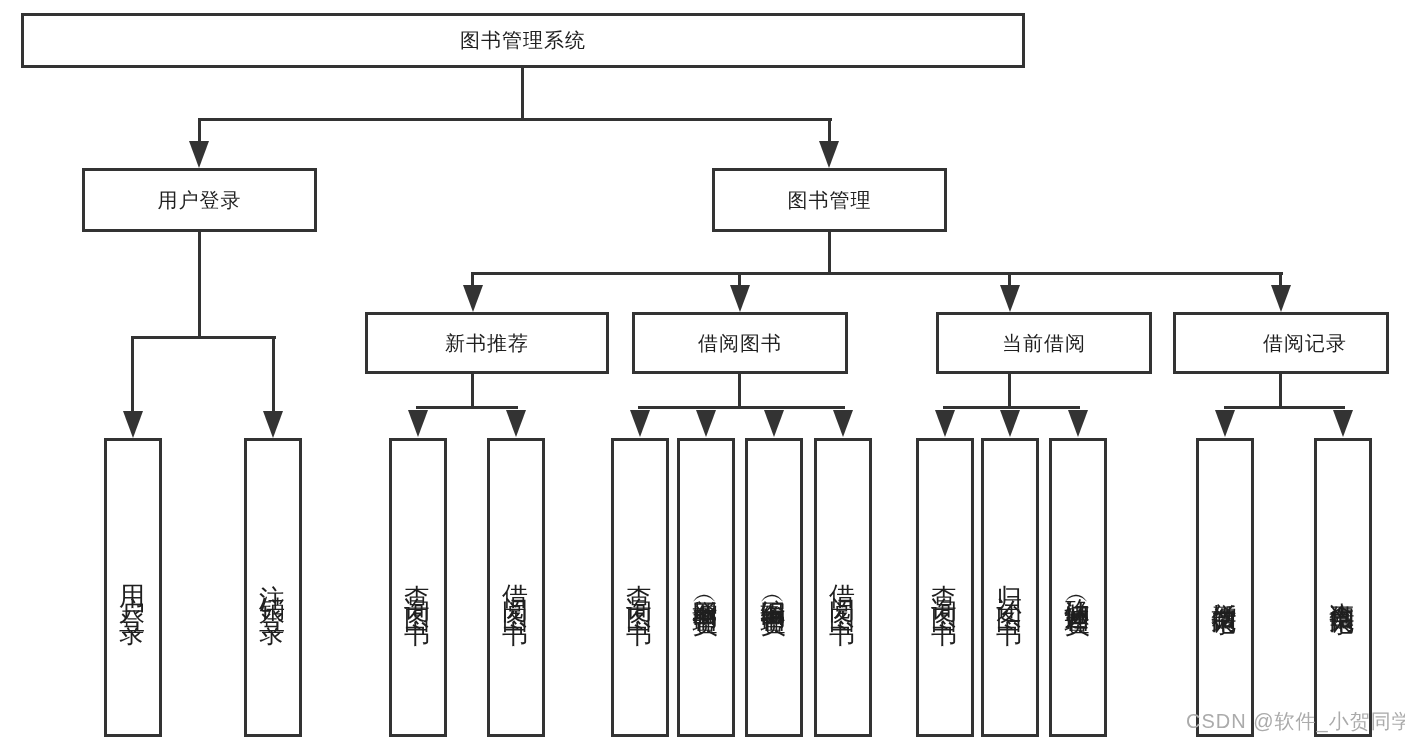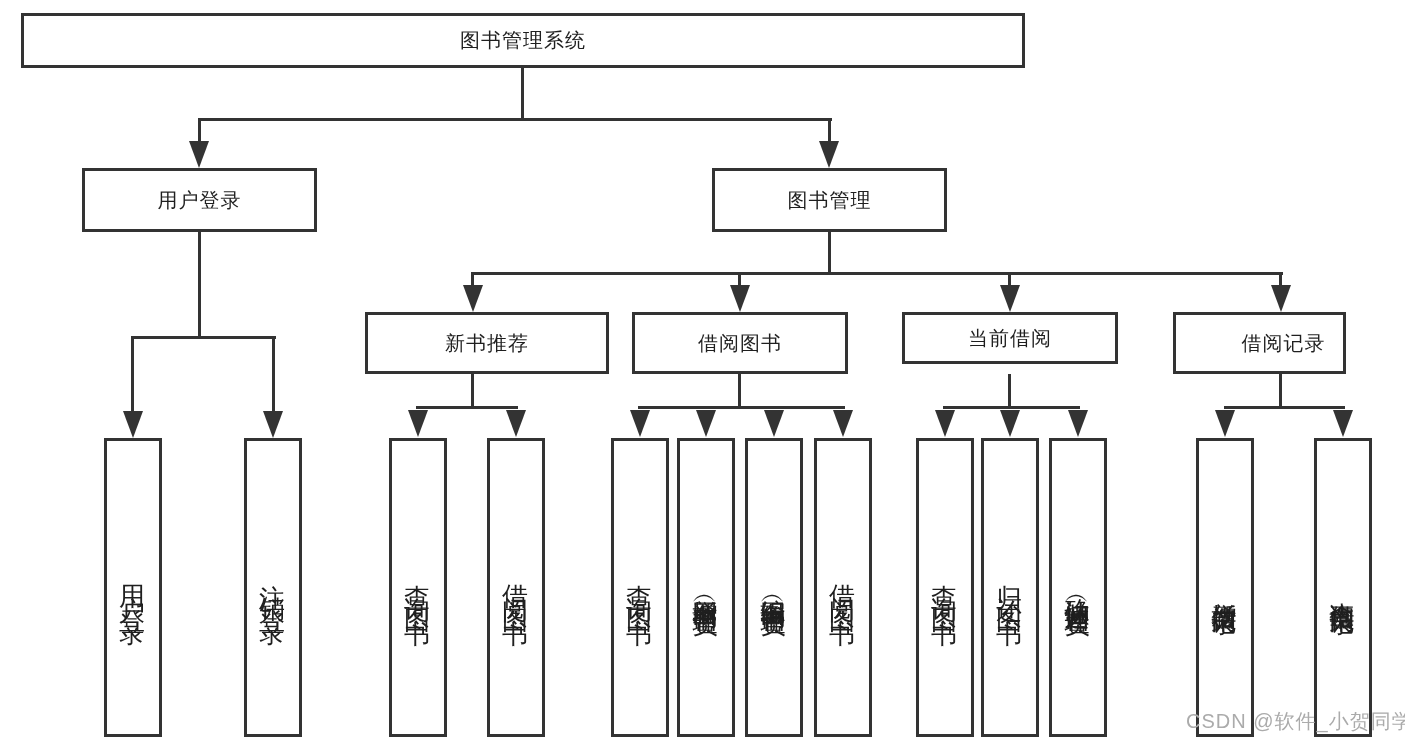--- a/index.html
+++ b/index.html
@@ -94,24 +94,24 @@
   <div class="arrow" style="left:1000px;top:285px;"></div>
   <div class="vline" style="left:1279px;top:275px;height:13px;"></div>
   <div class="arrow" style="left:1271px;top:285px;"></div>
 
   <div class="box" style="left:365px;top:312px;width:244px;height:62px;">
     <span class="hlabel">新书推荐</span>
   </div>
   <div class="box" style="left:632px;top:312px;width:216px;height:62px;">
     <span class="hlabel">借阅图书</span>
   </div>
-  <div class="box" style="left:902px;top:312px;width:216px;height:52px;">
+  <div class="box" style="left:936px;top:312px;width:216px;height:62px;">
     <span class="hlabel">当前借阅</span>
   </div>
-  <div class="box" style="left:1173px;top:312px;width:173px;height:62px;padding-left:48px;">
+  <div class="box" style="left:1173px;top:312px;width:216px;height:62px;padding-left:48px;">
     <span class="hlabel">借阅记录</span>
   </div>
 
   <div class="vline" style="left:471px;top:374px;height:35px;"></div>
   <div class="hline" style="left:416px;top:406px;width:102px;"></div>
   <div class="arrow" style="left:408px;top:410px;"></div>
   <div class="arrow" style="left:506px;top:410px;"></div>
 
   <div class="vline" style="left:738px;top:374px;height:35px;"></div>
   <div class="hline" style="left:638px;top:406px;width:207px;"></div>

